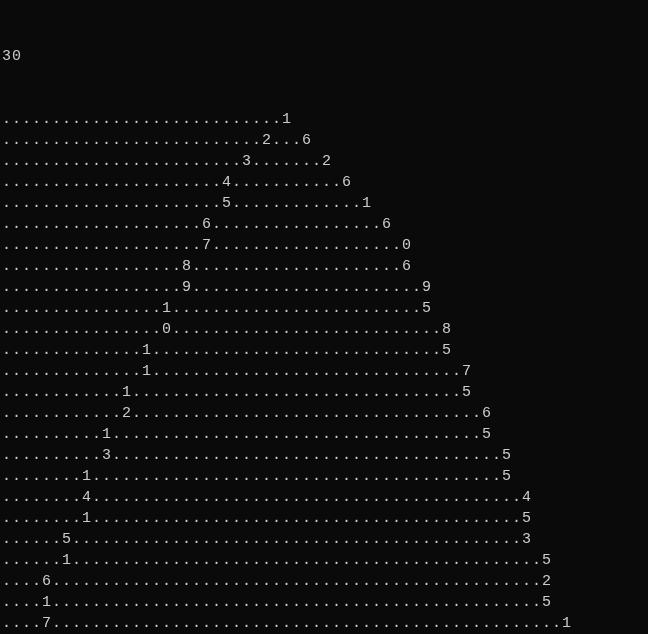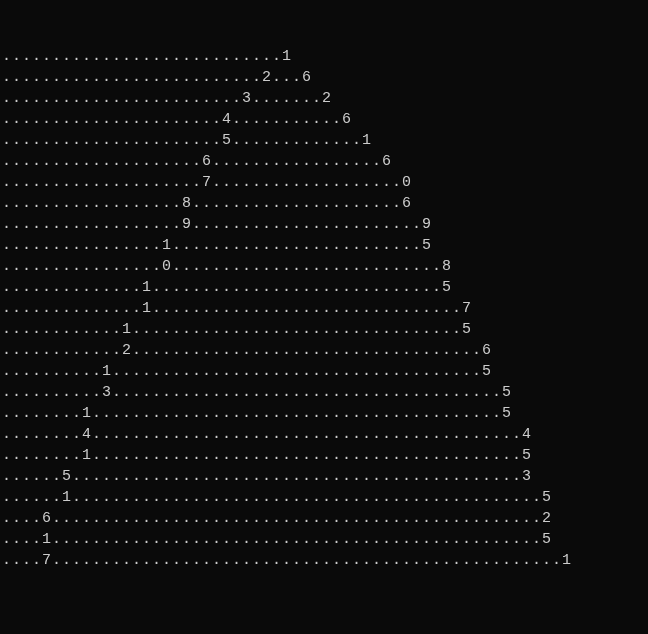--- a/index.html
+++ b/index.html
@@ -19,15 +19,16 @@
     padding: 4px 0 0 2px;
     letter-spacing: 1px;
   }
   .row { display: block; }
   .toplabel { display: block; }
 </style>
 </head>
 <body>
 
 <div class="chart">
+  <span class="toplabel">30</span>
   <div id="plot-rows"><span class="row">............................1                             </span><span class="row">..........................2...6                           </span><span class="row">........................3.......2                         </span><span class="row">......................4...........6                       </span><span class="row">......................5.............1                     </span><span class="row">....................6.................6                   </span><span class="row">....................7...................0                 </span><span class="row">..................8.....................6                 </span><span class="row">..................9.......................9               </span><span class="row">................1.........................5               </span><span class="row">................0...........................8             </span><span class="row">..............1.............................5             </span><span class="row">..............1...............................7           </span><span class="row">............1.................................5           </span><span class="row">............2...................................6         </span><span class="row">..........1.....................................5         </span><span class="row">..........3.......................................5       </span><span class="row">........1.........................................5       </span><span class="row">........4...........................................4     </span><span class="row">........1...........................................5     </span><span class="row">......5.............................................3     </span><span class="row">......1...............................................5   </span><span class="row">....6.................................................2   </span><span class="row">....1.................................................5   </span><span class="row">....7...................................................1 </span></div>
   
 </div>
 
 </body></html>

